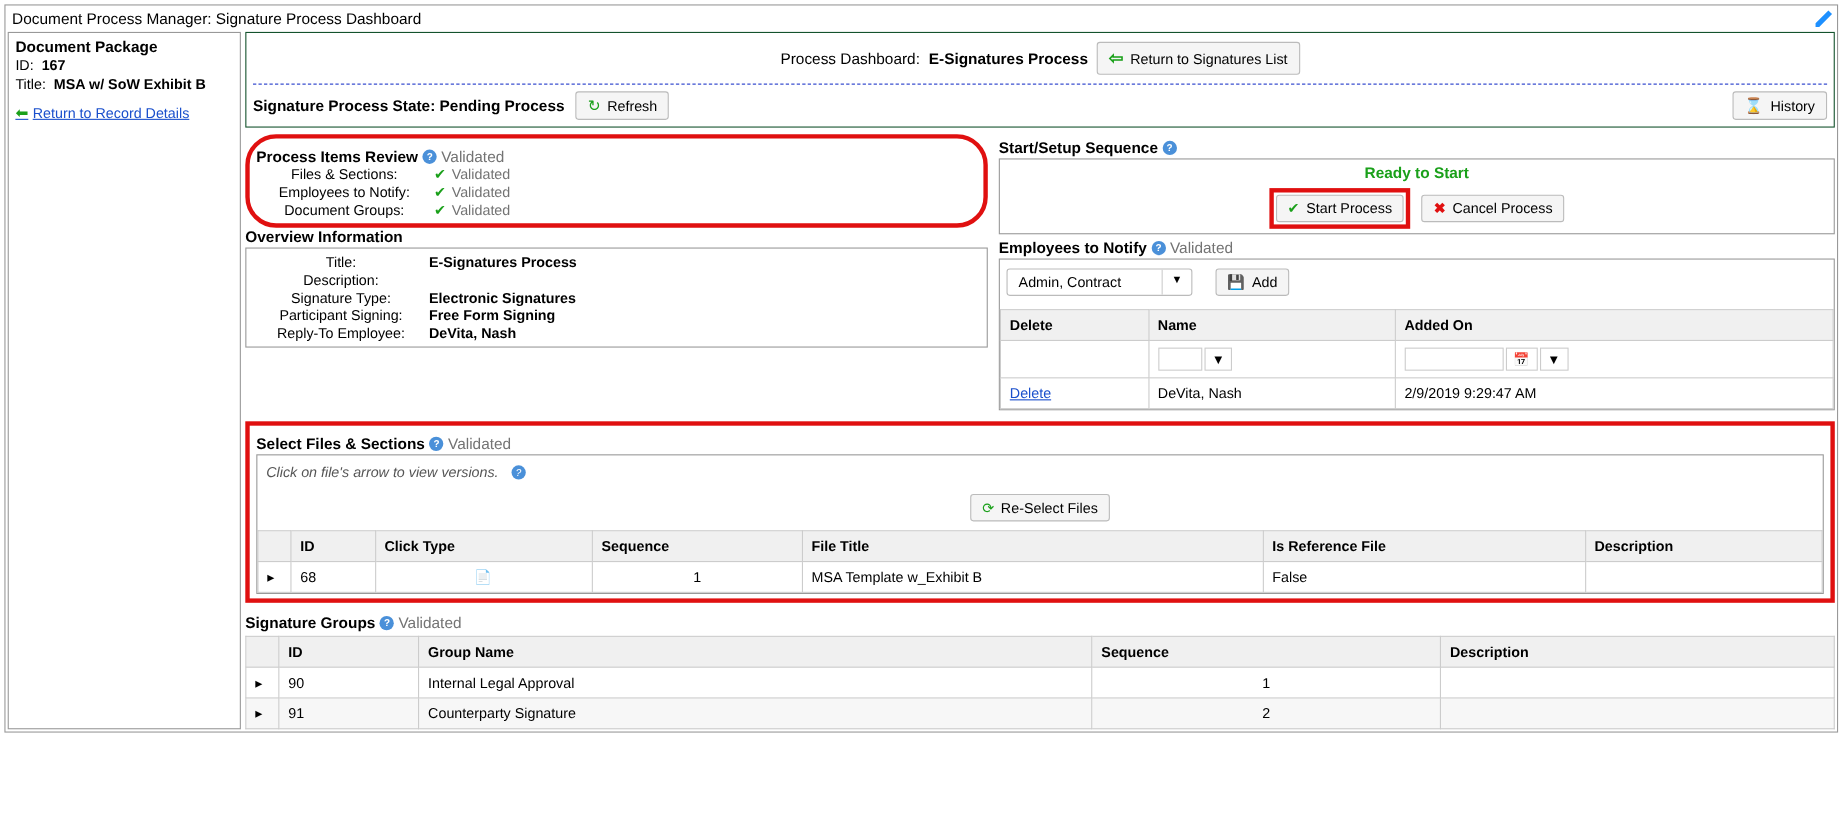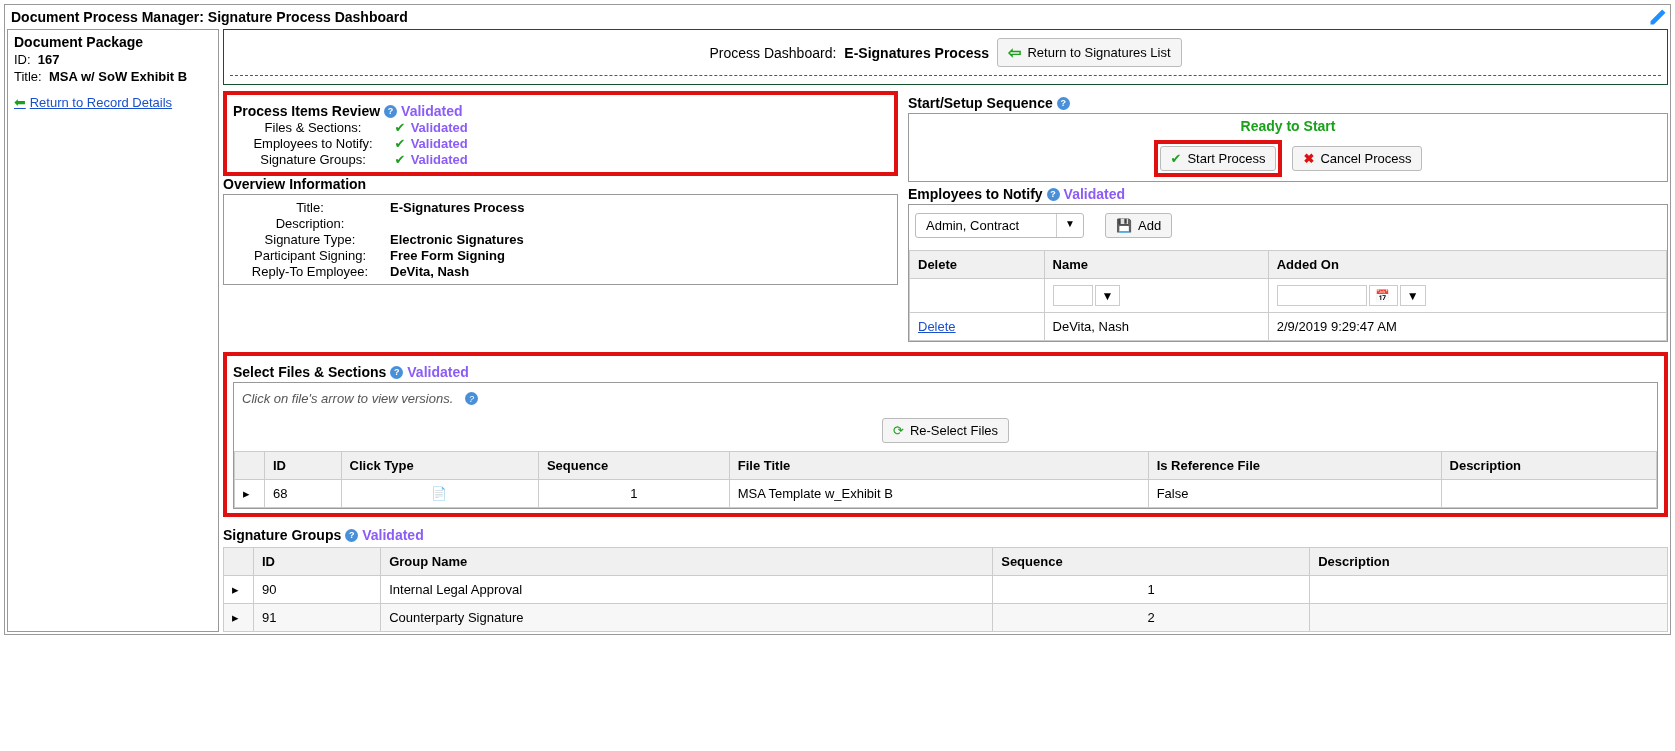--- a/index.html
+++ b/index.html
@@ -1,19 +1,19 @@
 <!DOCTYPE html>
 <html><head>
 <meta charset="utf-8">
 <style>
   * { box-sizing: border-box; margin: 0; padding: 0; }
   body { font-family: Arial, Helvetica, sans-serif; font-size: 13px; color: #000; background: #fff; padding: 4px; width: 1675px; }
   .outer { border: 1px solid #999; padding: 2px; }
   .header-row { display: flex; align-items: center; justify-content: space-between; }
-  .title-bar { font-weight: bold; font-size: 14px; padding: 2px 4px; }
+  .title-bar { font-weight: normal; font-size: 14px; padding: 2px 4px; }
   .pen-icon { width: 20px; height: 20px; color: #1e90ff; }
   .main-flex { display: flex; gap: 4px; margin-top: 2px; }
   .left-col { width: 212px; border: 1px solid #999; padding: 4px 6px; }
   .right-col { flex: 1; }
   .pkg-title { font-weight: bold; font-size: 14px; }
   .pkg-row { margin-top: 2px; font-size: 13px; }
   .pkg-row b { font-weight: bold; }
   .back-link { color: #1a4fcc; text-decoration: underline; font-size: 13px; margin-top: 10px; display: inline-flex; align-items: center; gap: 4px; cursor: pointer; }
   .arrow-left { color: #1aa01a; font-size: 14px; }
 
@@ -25,21 +25,21 @@
   .divider-dots { border-top: 1px dashed #3a4fd0; margin: 4px 0; }
   .state-row { display: flex; align-items: center; gap: 10px; padding: 2px 0; }
   .state-label { font-weight: bold; font-size: 14px; }
   .spacer { flex: 1; }
 
   .two-col-area { display: flex; gap: 10px; align-items: flex-start; }
   .col-a { flex: 0 0 675px; }
   .col-b { flex: 1; }
 
   .section-title { font-weight: bold; font-size: 14px; display: inline-flex; align-items: center; gap: 4px; margin-top: 4px; }
-  .validated { color: #8b5cf6; font-weight: bold; }
+  .validated { color: #737373; font-weight: normal; }
   .help-icon { width: 13px; height: 13px; border-radius: 50%; background: #4a90d9; color: #fff; font-size: 9px; display: inline-flex; align-items: center; justify-content: center; }
   .check-icon { color: #1aa01a; width: 14px; height: 14px; display: inline-flex; align-items: center; justify-content: center; }
   .box { border: 1px solid #999; padding: 4px 6px; margin-top: 2px; }
   .kv-row { display: flex; margin: 1px 0; }
   .kv-key { width: 160px; text-align: center; }
   .kv-val { font-weight: bold; }
 
   .red-box { border: 4px solid #e01010; }
   .red-box-start { border: 4px solid #e01010; display: inline-block; padding: 2px; }
 
@@ -105,34 +105,46 @@
       <div class="panel">
         <div class="dash-header">
           <span class="dash-label">Process Dashboard:</span>
           <span class="dash-bold">E-Signatures Process</span>
           <button class="btn">
             <span class="green-plus">⇦</span>
             <span>Return to Signatures List</span>
           </button>
         </div>
         <div class="divider-dots"></div>
+        <div class="state-row">
+          <span class="state-label">Signature Process State: Pending Process</span>
+          <button class="btn">
+            <span class="refresh-icon">↻</span>
+            <span>Refresh</span>
+          </button>
+          <span class="spacer"></span>
+          <button class="btn">
+            <span class="hourglass-icon">⌛</span>
+            <span>History</span>
+          </button>
+        </div>
       </div>
 
       <div class="two-col-area">
         <div class="col-a">
           
-          <div class="red-box" style="padding:4px 6px; margin-bottom:-4px;">
+          <div class="red-box" style="padding:4px 6px; margin-bottom:-4px;border-radius:28px;">
             <div class="section-title">
               <span>Process Items Review</span>
               <span class="help-icon">?</span>
               <span class="validated">Validated</span>
             </div>
             <div class="kv-row"><span class="kv-key">Files &amp; Sections:</span><span class="check-icon">✔</span>&nbsp;<span class="validated">Validated</span></div>
             <div class="kv-row"><span class="kv-key">Employees to Notify:</span><span class="check-icon">✔</span>&nbsp;<span class="validated">Validated</span></div>
-            <div class="kv-row"><span class="kv-key">Signature Groups:</span><span class="check-icon">✔</span>&nbsp;<span class="validated">Validated</span></div>
+            <div class="kv-row"><span class="kv-key">Document Groups:</span><span class="check-icon">✔</span>&nbsp;<span class="validated">Validated</span></div>
           </div>
 
           
           <div class="section-title">
             <span>Overview Information</span>
           </div>
           <div class="box">
             <div class="kv-row">
                 <span class="kv-key">Title:</span>
                 <span class="kv-val">E-Signatures Process</span>

